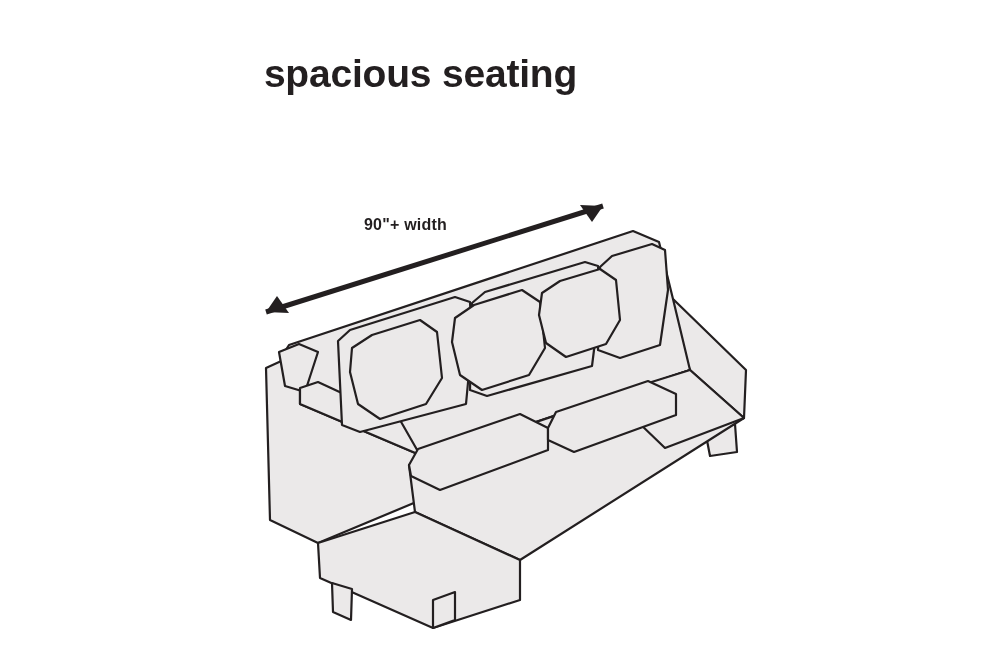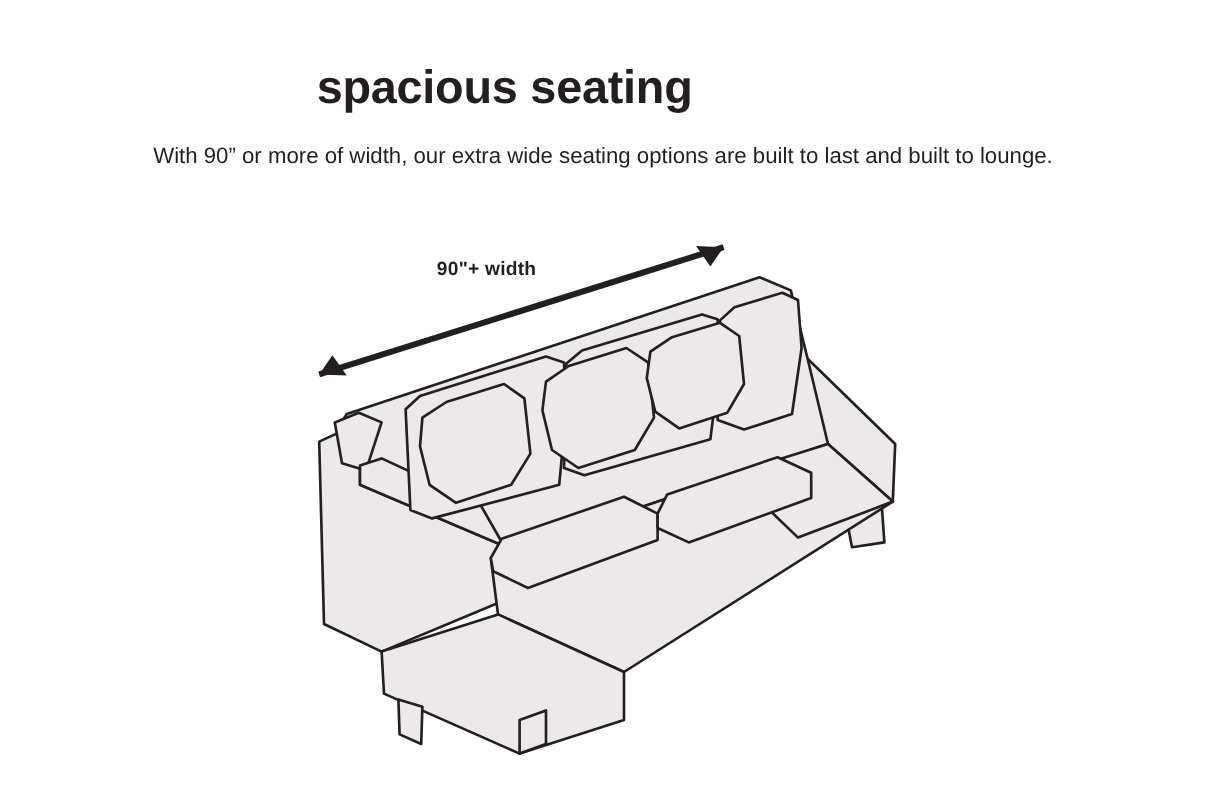--- a/index.html
+++ b/index.html
@@ -62,21 +62,20 @@
   }
 </style>
 </head>
 <body>
 
 <div class="page">
 
   <div class="headline">spacious seating</div>
 
   <div class="subcopy">
-    <span class="line">With 90” or more of width, our extra wide seating options are built to last and built to lounge.</span>
   </div>
 
   <div class="dim-label">90"+ width</div>
 
   <svg class="art" viewBox="0 0 1005 671" xmlns="http://www.w3.org/2000/svg">
 
     <g>
       <line x1="266" y1="312" x2="603" y2="206" stroke="#231f20" stroke-width="5"></line>
       <polygon points="603,206 580,205 592,222" fill="#231f20"></polygon>
       <polygon points="266,312 289,313 277,296" fill="#231f20"></polygon>

